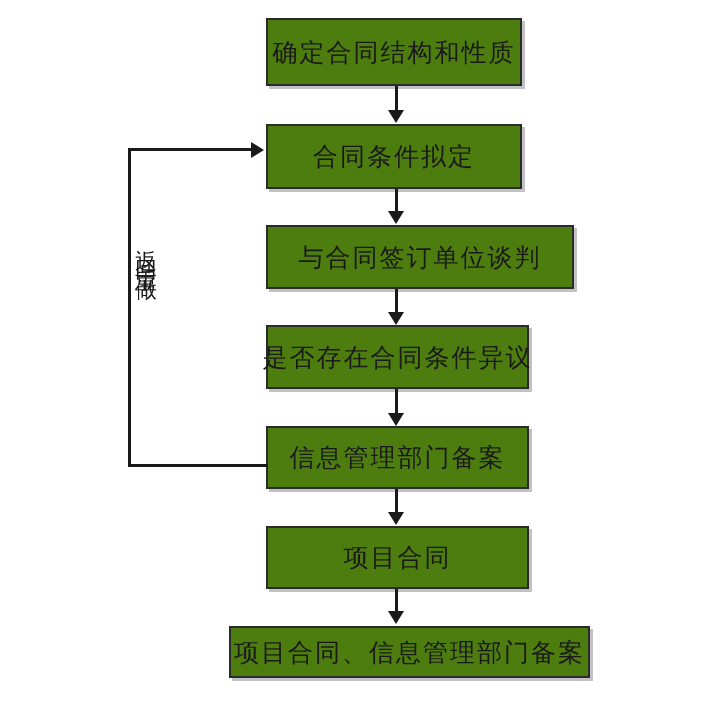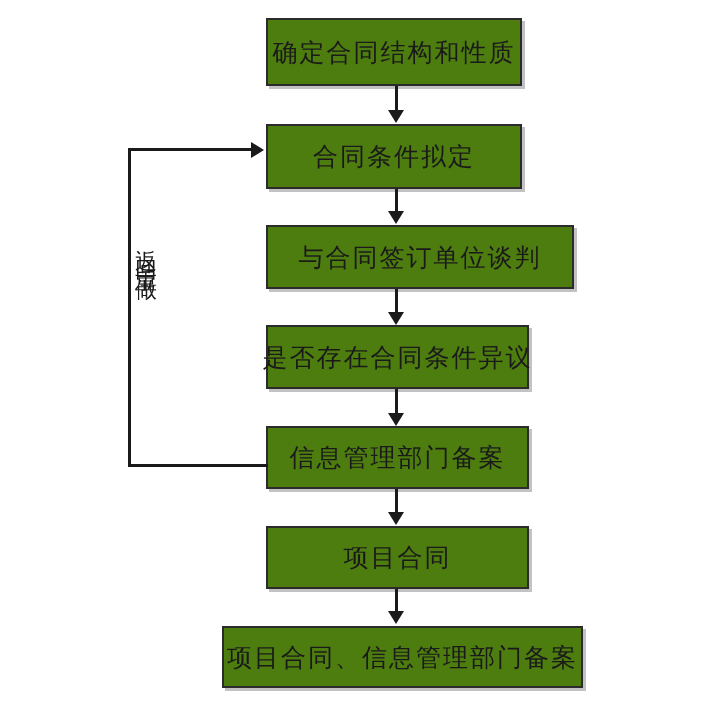--- a/index.html
+++ b/index.html
@@ -116,21 +116,21 @@
   <div class="vline" style="left:395px; top:489px; height:25px;"></div>
   <div class="arrow-down" style="left:388px; top:512px;"></div>
 
   <div class="node" style="left:266px; top:526px; width:263px; height:63px;">
     <span class="label">项目合同</span>
   </div>
 
   <div class="vline" style="left:395px; top:589px; height:24px;"></div>
   <div class="arrow-down" style="left:388px; top:611px;"></div>
 
-  <div class="node" style="left:222px; top:626px; width:361px; height:62px;">
+  <div class="node" style="left:229px; top:626px; width:361px; height:52px;">
     <span class="label">项目合同、信息管理部门备案</span>
   </div>
 
   <div class="hline" style="left:128px; top:464px; width:140px;"></div>
 
   <div class="vline" style="left:128px; top:148px; height:319px;"></div>
 
   <div class="hline" style="left:128px; top:148px; width:125px;"></div>
   <div class="arrow-right" style="left:251px; top:142px;"></div>
 

